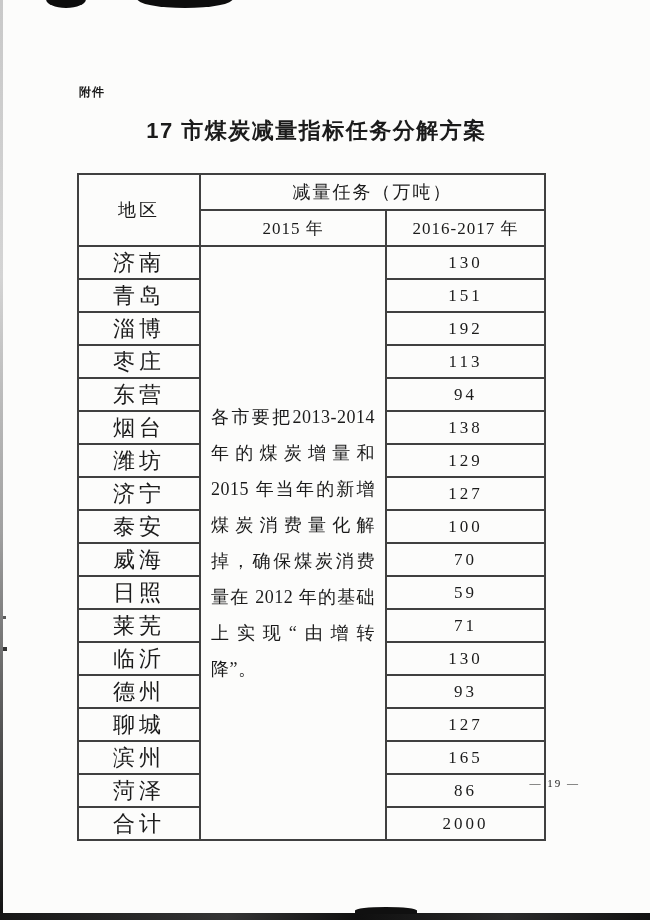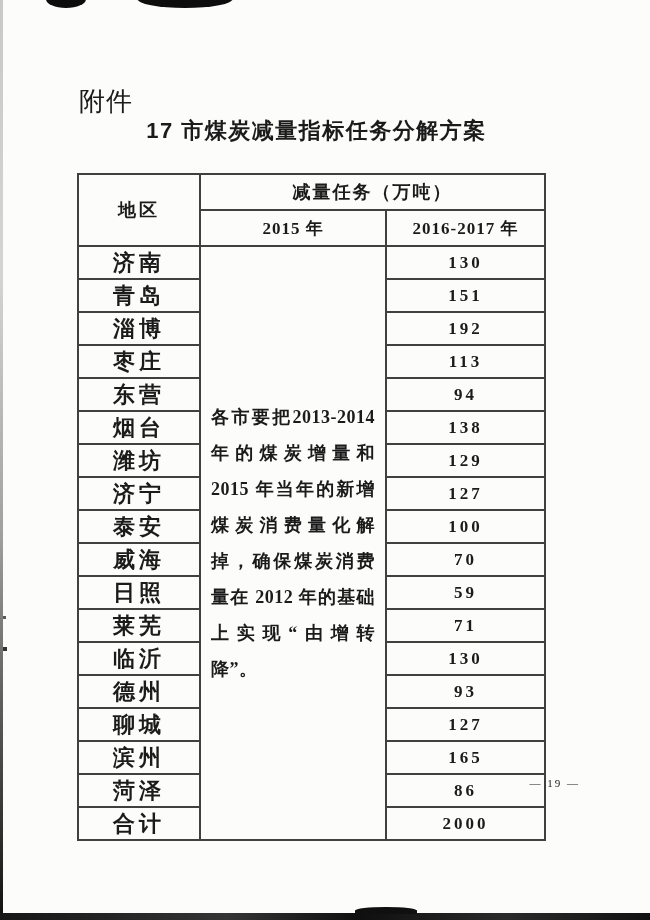--- a/index.html
+++ b/index.html
@@ -25,21 +25,21 @@
             background: linear-gradient(to right, #161616, #343434 35%,
               #0f0f0f 55%, #2a2a2a 78%, #111111); }
   .bottom-bump { position: absolute; left: 355px; bottom: 6px; width: 62px; height: 7px;
             background: #101010; border-radius: 50% 50% 0 0; }
   .speck-1 { position: absolute; left: 3px; top: 616px; width: 3px; height: 3px; background: #5a5a5a; }
   .speck-2 { position: absolute; left: 3px; top: 647px; width: 4px; height: 4px; background: #333; }
 
   
   .attachment {
     position: absolute; left: 79px; top: 84px;
-    font-size: 26px; font-weight: normal; letter-spacing: 1px;
+    font-size: 12px; font-weight: bold; letter-spacing: 1px;
     font-family: "Liberation Sans", "DejaVu Sans", sans-serif;
   }
   .doc-title {
     position: absolute; left: 0; right: 17px; top: 116px;
     text-align: center;
     font-size: 22px; font-weight: bold; letter-spacing: 1.5px;
     font-family: "Liberation Sans", "DejaVu Sans", sans-serif;
   }
 
   
@@ -47,21 +47,21 @@
     position: absolute; left: 77px; top: 173px;
     width: 467px; height: 633px;
     border-collapse: collapse; table-layout: fixed;
     background: transparent;
   }
   .main th, .main td {
     border: 2px solid #404040;
     padding: 0;
     text-align: center;
     vertical-align: middle;
-    font-weight: bold;
+    font-weight: normal;
   }
   .head-region { font-size: 18px; letter-spacing: 3px; height: 68px; }
   .head-group  { font-size: 18px; letter-spacing: 2px; height: 34px; }
   .head-year   { font-size: 17px; letter-spacing: 1px; height: 34px; }
   td.region { font-size: 22px; letter-spacing: 4px; height: 31px; }
   td.value  { font-size: 17px; letter-spacing: 3px; }
   td.note-cell { vertical-align: middle; }
   .note-text {
     padding: 0 10px;
     font-size: 18px; line-height: 36px;

